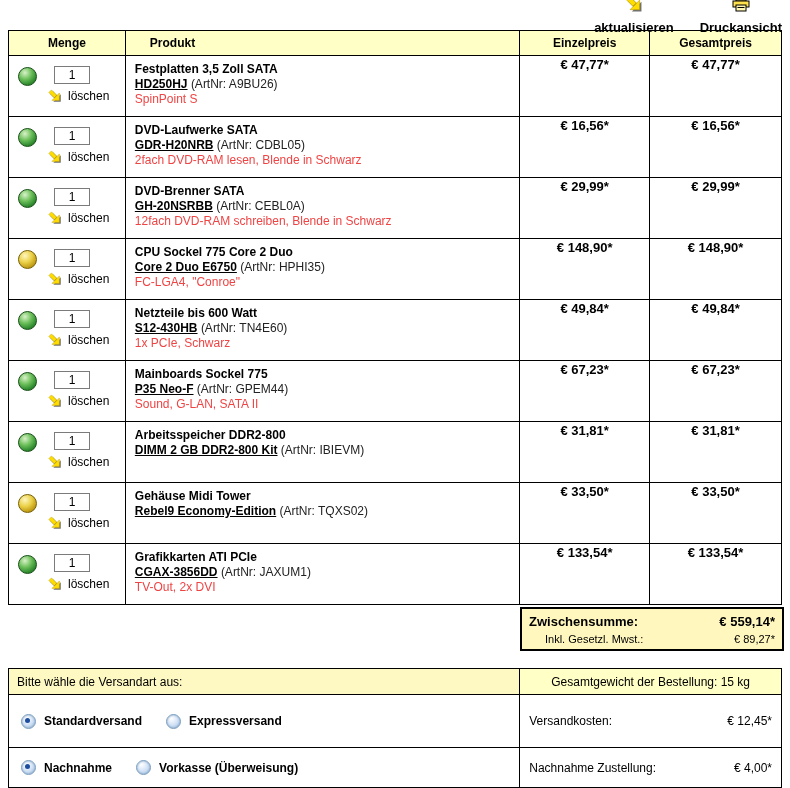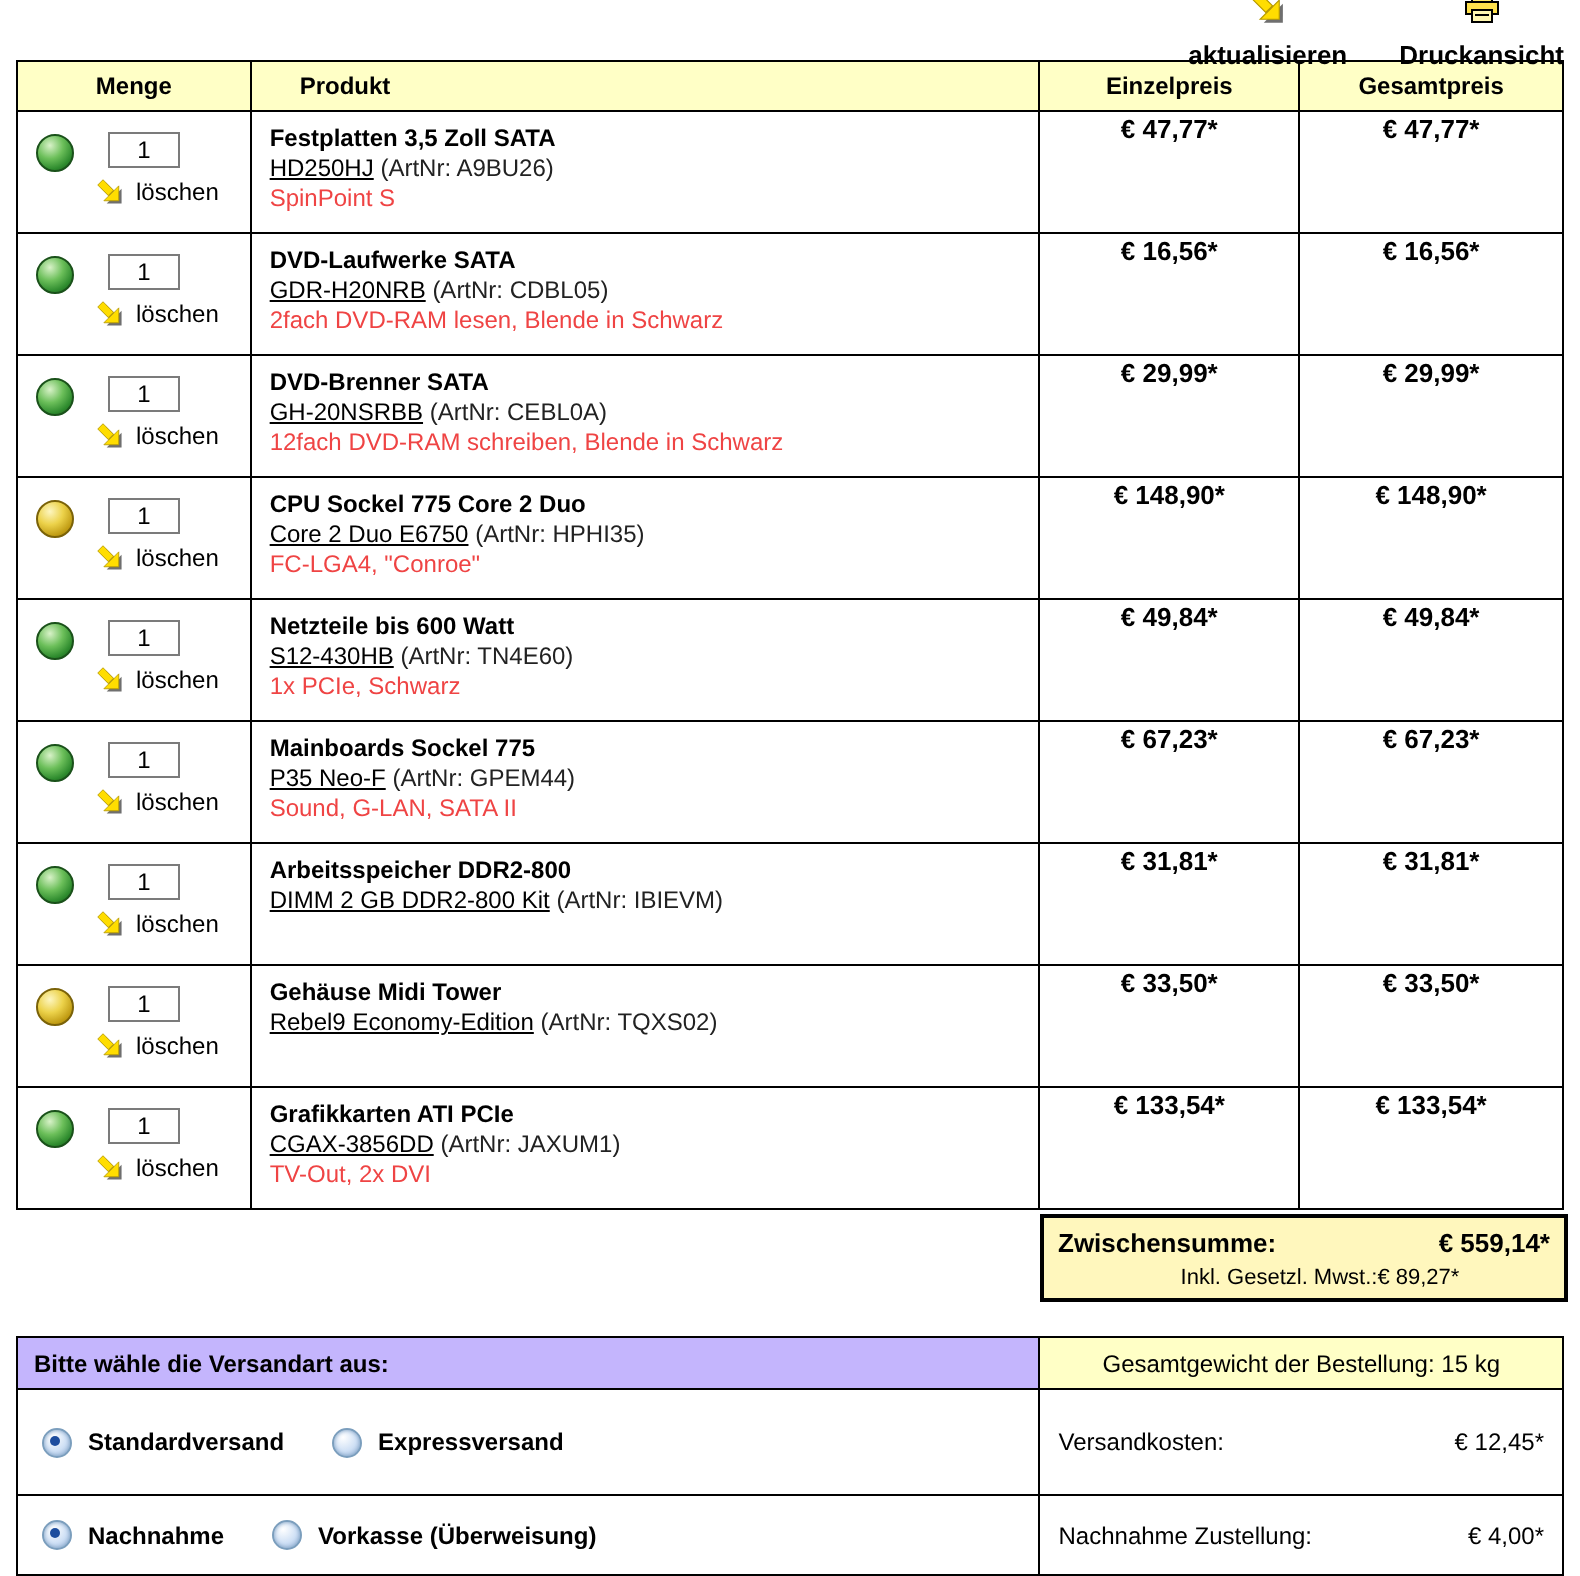--- a/index.html
+++ b/index.html
@@ -19,36 +19,36 @@
   col.c-menge{width:117px;} col.c-prod{width:395px;} col.c-einzel{width:130px;} col.c-gesamt{width:132px;}
   .cart td{height:54px;vertical-align:top;}
   .menge-cell{position:relative;}
   .orb{position:absolute;left:9px;top:11px;width:17px;height:17px;border-radius:50%;}
   .orb.green{background:radial-gradient(circle at 35% 28%,#d8f2c8,#6cbf5a 40%,#2e8b2e 72%,#175417);border:1px solid #1a511a;}
   .orb.yellow{background:radial-gradient(circle at 35% 28%,#fdf6c0,#ecd24a 40%,#bf9a12 75%,#8a6d08);border:1px solid #7a6208;}
   .qty{position:absolute;left:45px;top:10px;width:34px;height:16px;border:1px solid #7b7b7b;text-align:center;font-size:12px;font-family:inherit;padding:0;}
   .del{position:absolute;left:39px;top:33px;display:flex;align-items:center;gap:6px;cursor:pointer;font-size:12px;color:#000;text-decoration:none;}
   .prod-cell{padding:6px 6px 0 9px;line-height:15px;}
   .prod-title{font-weight:bold;font-size:12px;}
-  .prod-link{font-weight:normal;text-decoration:underline;cursor:pointer;color:#000;margin-top:32px;}
+  .prod-link{font-weight:bold;text-decoration:underline;cursor:pointer;color:#000;margin-top:32px;}
   .prod-artnr{color:#222;margin-top:27px;}
   .prod-desc{color:#ef4444;}
   .price{text-align:center;vertical-align:middle;font-weight:bold;font-size:13px;}
 
   
   .subtotal{margin-left:512px;width:246px;background:#fff7bd;border:2px solid #000;padding:5px 7px 4px 7px;margin-top:2px;}
   .subtotal .l1{display:flex;justify-content:space-between;font-weight:bold;font-size:13px;}
-  .subtotal .l2{display:flex;justify-content:center;font-size:11px;margin-top:4px;}
+  .subtotal .l2{display:flex;justify-content:space-between;font-size:11px;margin-top:4px;}
   .subtotal .l2 .lbl{padding-left:16px;}
 
   
   .lower{width:774px;margin-top:17px;}
   .lower td{border:1px solid #000;}
   col.c-left{width:512px;} col.c-right{width:262px;}
-  .bar{background:#c4b5fd;height:23px;font-weight:bold;padding-left:8px;}
+  .bar{background:#fef9c3;height:23px;font-weight:normal;padding-left:8px;}
   .bar-right{background:#ffffc6;height:23px;text-align:center;font-weight:normal;font-size:12px;}
   .choice-cell{height:50px;vertical-align:middle;padding-left:12px;}
   .choice-cell.short{height:37px;}
   .choices{display:flex;align-items:center;gap:24px;}
   .choice{display:flex;align-items:center;gap:8px;font-weight:bold;cursor:pointer;}
   .radio{width:13px;height:13px;border-radius:50%;background:radial-gradient(circle at 35% 28%,#ffffff,#cfe0f5 55%,#9db8d9);border:1px solid #7b9ebd;box-shadow:inset 0 0 2px #7a9cc0;position:relative;flex:0 0 auto;}
   .radio.checked::after{content:"";position:absolute;left:3px;top:3px;width:5px;height:5px;border-radius:50%;background:#1d4d9e;}
   .cost-cell{vertical-align:middle;}
   .cost{display:flex;justify-content:space-between;padding:0 8px;font-size:12px;gap:38px;}
 

